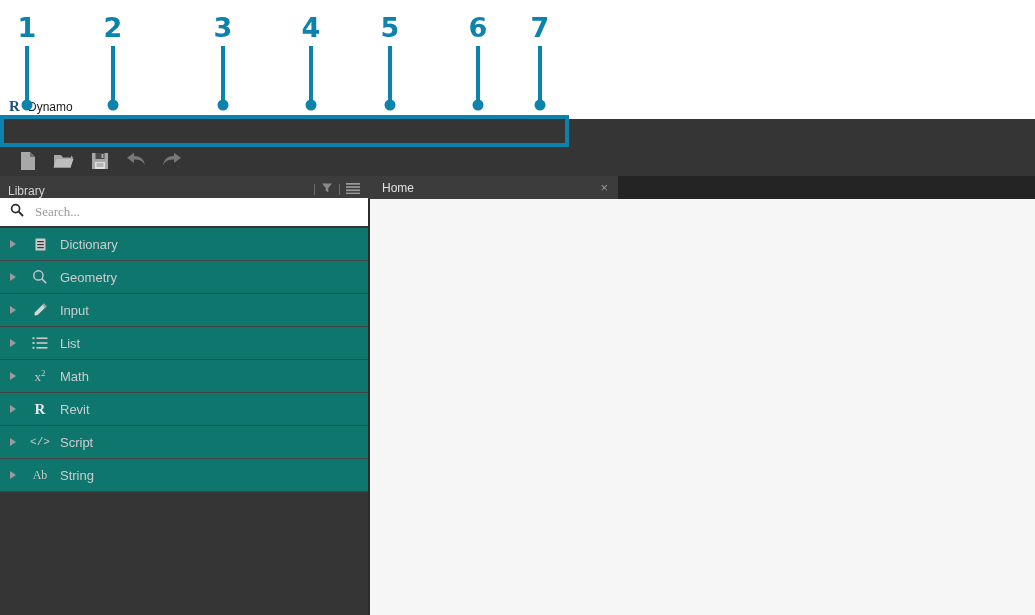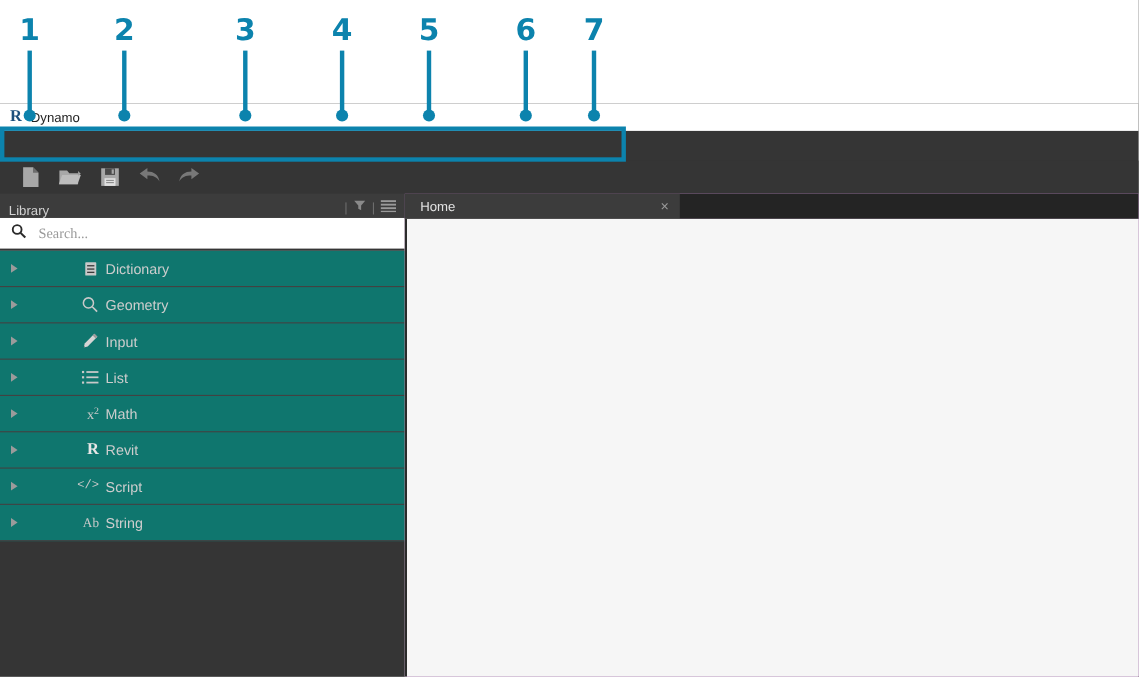--- a/index.html
+++ b/index.html
@@ -213,24 +213,23 @@
   .arrow i {
     display: block;
     width: 0; height: 0;
     border-left: 6px solid #9b9b9b;
     border-top: 4.5px solid transparent;
     border-bottom: 4.5px solid transparent;
   }
   .tree-icon {
     width: 28px;
     display: flex;
-    justify-content: flex-end;
+    justify-content: center;
     align-items: center;
     color: #c9c9c9;
-    margin-left: 36px;
   }
   .tree-label {
     font-size: 13px;
     color: #cdcdcd;
     margin-left: 6px;
   }
   .icon-text {
     font-size: 13px;
     color: #c9c9c9;
     font-family: "Liberation Serif", serif;

